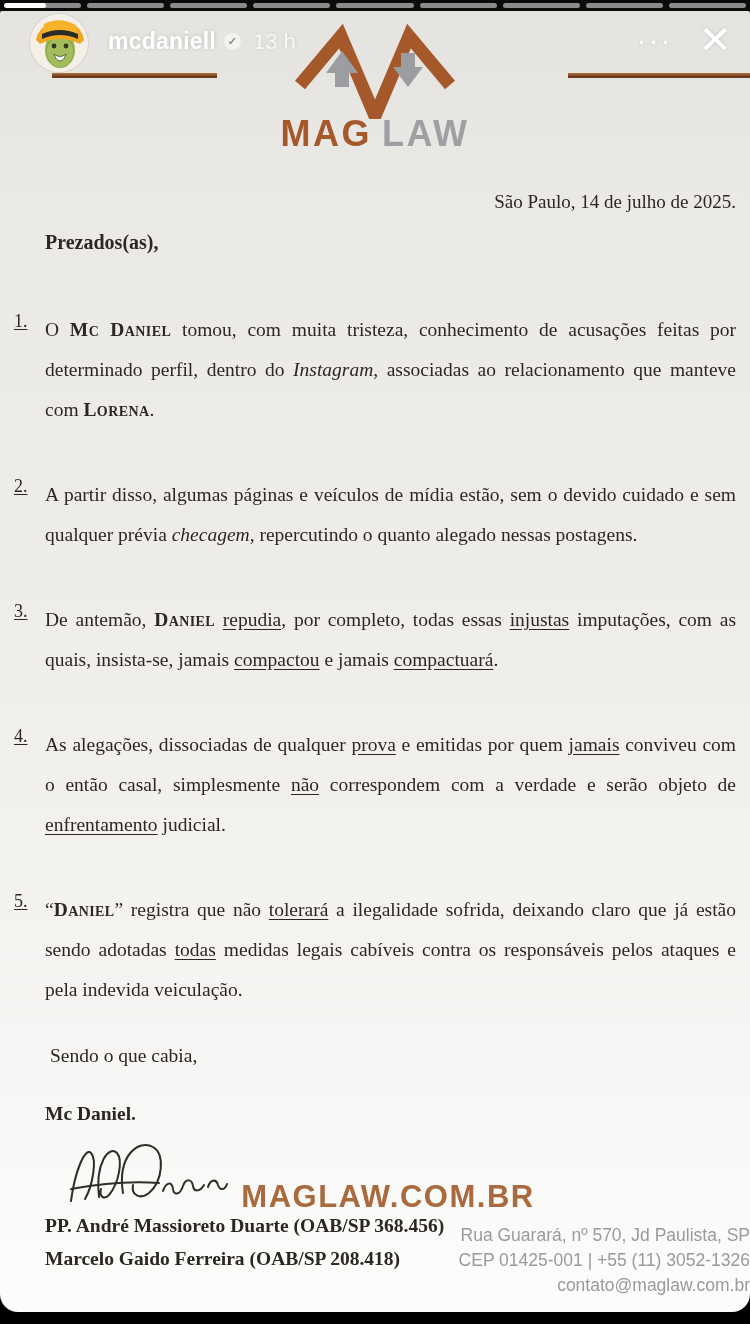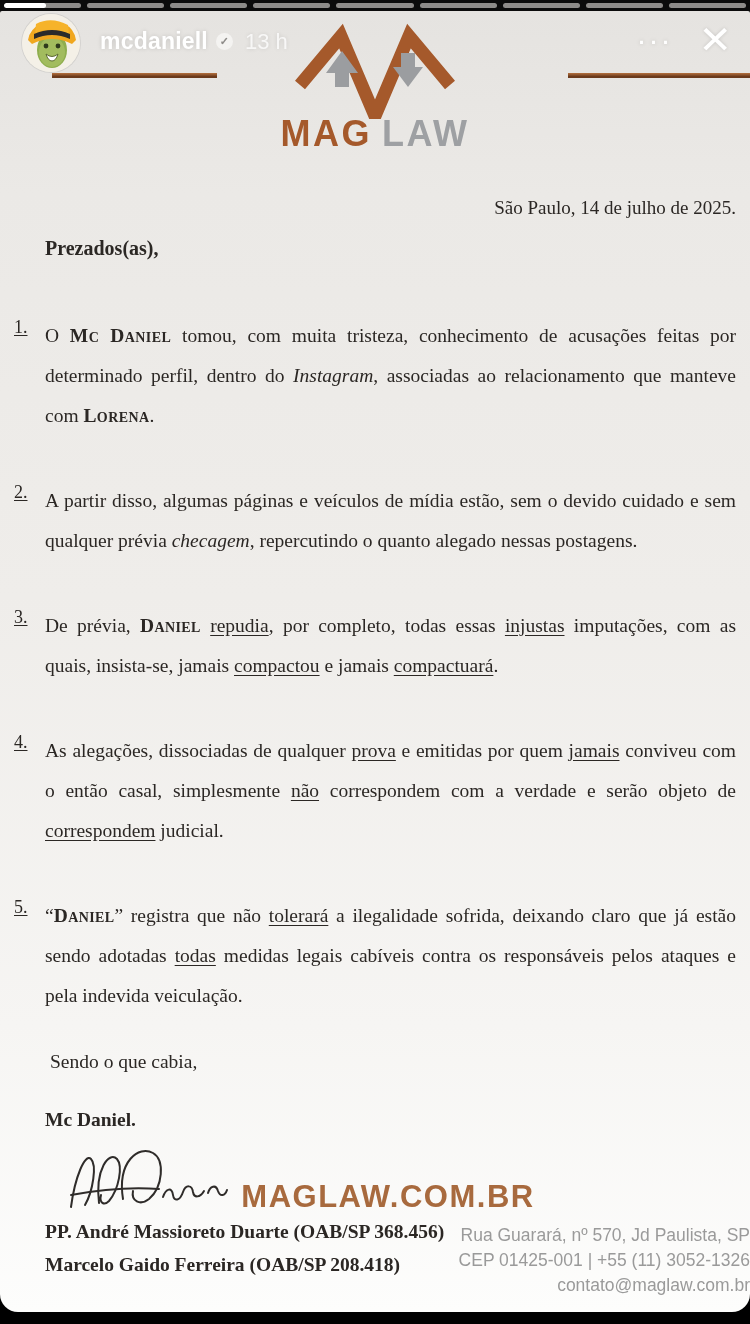--- a/index.html
+++ b/index.html
@@ -14,21 +14,21 @@
     overflow:hidden; position:relative; }
   .progress-strip .seg .fill { position:absolute; left:0; top:0; bottom:0;
     background:#ffffff; border-radius:3px; }
 
   
   .card { position:absolute; top:11px; left:0; right:0; bottom:12px;
     background:linear-gradient(180deg,#e5e3e0 0%,#ebe9e6 14%,#efedea 45%,#f6f5f3 78%,#fdfdfc 100%);
     border-radius:2px 2px 18px 18px; overflow:hidden; }
 
   
-  .story-header { position:absolute; top:12px; left:0; right:0; height:76px; z-index:6; }
+  .story-header { position:absolute; top:12px; left:8px; right:0; height:76px; z-index:6; }
   .avatar { position:absolute; left:22px; top:2px; width:58px; height:58px;
     border-radius:50%; background:#f3efe6; overflow:hidden;
     box-shadow:0 0 0 1px rgba(0,0,0,.08); }
   .user-row { position:absolute; left:100px; top:16px; display:flex; align-items:center; gap:8px; }
   .username { color:#fff; font-size:23px; font-weight:700; letter-spacing:.2px;
     text-shadow:0 0 4px rgba(0,0,0,.15); }
   .verified { width:17px; height:17px; border-radius:50%; background:#f4f3f1; display:flex;
     align-items:center; justify-content:center; color:#8e8c89; font-size:11px; font-weight:700; }
   .timestamp { color:rgba(255,255,255,.78); font-size:22px; font-weight:400; margin-left:4px;
     text-shadow:0 0 4px rgba(0,0,0,.12); }
@@ -46,21 +46,21 @@
   .rule-right { right:0; width:182px; }
   .logo-mark { position:absolute; top:12px; left:50%; transform:translateX(-50%); }
   .brand-line { position:absolute; top:102px; width:100%; text-align:center;
     font-weight:700; font-size:36px; letter-spacing:2.5px; }
   .brand-mag { color:#a5592b; }
   .brand-law { color:#9ea0a3; margin-left:10px; }
 
   
   .letter-body { position:relative; padding:0 14px 0 45px;
     font-family:"Liberation Serif","DejaVu Serif",serif; color:#2b2724; font-size:19.5px; }
-  .date-line { text-align:right; margin-top:26px; font-size:19px; }
+  .date-line { text-align:right; margin-top:20px; font-size:19px; }
   .salutation { margin-top:18px; font-weight:700; font-size:20px; }
   .item-list { margin-top:56px; }
   .item { position:relative; margin-bottom:45px; }
   .item .num { position:absolute; left:-31px; top:1px; font-size:18px;
     text-decoration:underline; text-underline-offset:2px; }
   .item p { text-align:justify; line-height:40px; }
   .bsc { font-variant:small-caps; font-weight:700; letter-spacing:.4px; }
   .i { font-style:italic; }
   .u { text-decoration:underline; text-underline-offset:3px; }
   .closing { margin-top:-10px; padding-left:5px; }
@@ -143,25 +143,25 @@
         <div class="item">
           <span class="num">1.</span>
           <p><span>O </span><span class="bsc">Mc Daniel</span><span> tomou, com muita tristeza, conhecimento de acusações feitas por determinado perfil, dentro do </span><span class="i">Instagram</span><span>, associadas ao relacionamento que manteve com </span><span class="bsc">Lorena</span><span>.</span></p>
         </div>
         <div class="item">
           <span class="num">2.</span>
           <p><span>A partir disso, algumas páginas e veículos de mídia estão, sem o devido cuidado e sem qualquer prévia </span><span class="i">checagem</span><span>, repercutindo o quanto alegado nessas postagens.</span></p>
         </div>
         <div class="item">
           <span class="num">3.</span>
-          <p><span>De prévia, </span><span class="bsc">Daniel</span><span> </span><span class="u">repudia</span><span>, por completo, todas essas </span><span class="u">injustas</span><span> imputações, com as quais, insista-se, jamais </span><span class="u">compactou</span><span> e jamais </span><span class="u">compactuará</span><span>.</span></p>
+          <p><span>De antemão, </span><span class="bsc">Daniel</span><span> </span><span class="u">repudia</span><span>, por completo, todas essas </span><span class="u">injustas</span><span> imputações, com as quais, insista-se, jamais </span><span class="u">compactou</span><span> e jamais </span><span class="u">compactuará</span><span>.</span></p>
         </div>
         <div class="item">
           <span class="num">4.</span>
-          <p><span>As alegações, dissociadas de qualquer </span><span class="u">prova</span><span> e emitidas por quem </span><span class="u">jamais</span><span> conviveu com o então casal, simplesmente </span><span class="u">não</span><span> correspondem com a verdade e serão objeto de </span><span class="u">correspondem</span><span> judicial.</span></p>
+          <p><span>As alegações, dissociadas de qualquer </span><span class="u">prova</span><span> e emitidas por quem </span><span class="u">jamais</span><span> conviveu com o então casal, simplesmente </span><span class="u">não</span><span> correspondem com a verdade e serão objeto de </span><span class="u">enfrentamento</span><span> judicial.</span></p>
         </div>
         <div class="item">
           <span class="num">5.</span>
           <p><span>“</span><span class="bsc">Daniel</span><span>” registra que não </span><span class="u">tolerará</span><span> a ilegalidade sofrida, deixando claro que já estão sendo adotadas </span><span class="u">todas</span><span> medidas legais cabíveis contra os responsáveis pelos ataques e pela indevida veiculação.</span></p>
         </div>
       </div>
 
       <div class="closing">Sendo o que cabia,</div>
       <div class="signer">Mc Daniel.</div>
 

